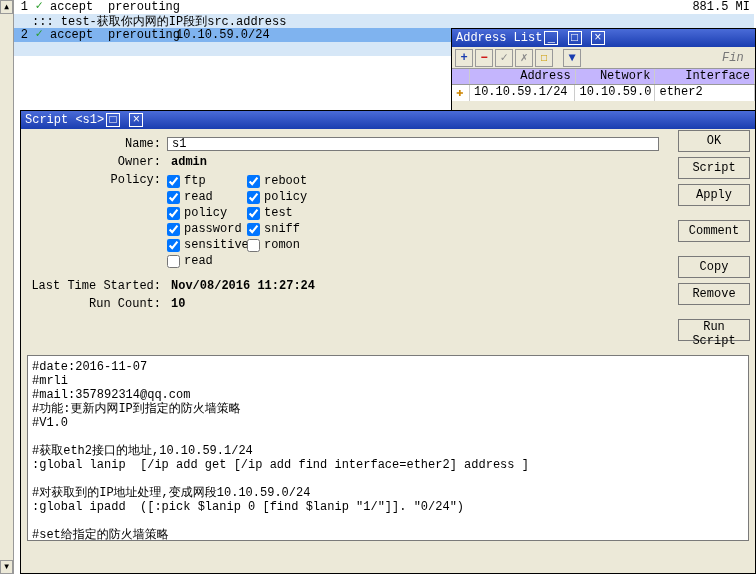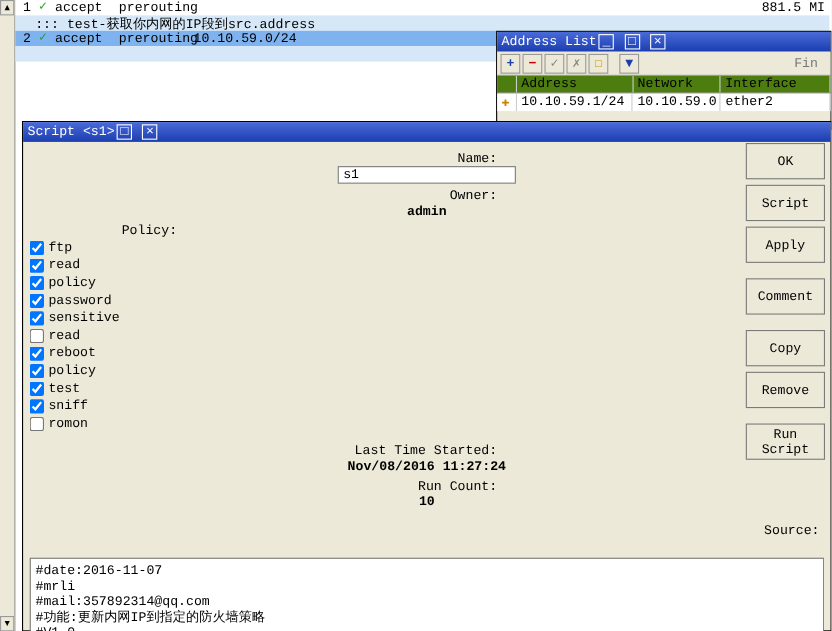--- a/index.html
+++ b/index.html
@@ -18,39 +18,39 @@
   .left-scroll { position:absolute; top:0; left:0; width:14px; height:574px; background:#ece9d8; border-right:1px solid #999; }
   .left-scroll .up, .left-scroll .down { height:14px; border:1px solid #999; background:#ece9d8; text-align:center; line-height:12px; }
   .left-scroll .down { position:absolute; bottom:0; width:100%; }
 
   .addr-win { position:absolute; top:28px; left:451px; width:305px; height:90px; border:1px solid #000; background:#ece9d8; }
   .titlebar { height:18px; background:linear-gradient(#4a6bd8,#1a3db0); color:#fff; display:flex; align-items:center; padding:0 4px; justify-content:flex-start; }
   .titlebar .buttons span { display:inline-block; width:14px; height:14px; border:1px solid #fff; color:#fff; text-align:center; line-height:12px; margin-left:2px; }
   .toolbar { height:22px; background:#ece9d8; display:flex; align-items:center; border-bottom:1px solid #999; padding:0 3px; gap:2px; }
   .tbtn { width:18px; height:18px; border:1px solid #999; text-align:center; line-height:16px; background:#ece9d8; }
   .spacer { flex:1; }
-  .find { width:30px; color:#777; }
-  .addr-head { display:flex; height:16px; background:#4d7c0f; border-bottom:1px solid #999; }
+  .find { width:30px; font-style:italic; color:#777; }
+  .addr-head { display:flex; height:16px; background:#c4b5fd; border-bottom:1px solid #999;text-align:right; }
   .addr-head div, .addr-body .c { border-right:1px solid #ccc; padding:0 4px; }
   .c1{width:18px;} .c2{width:106px;} .c3{width:80px;} .c4{width:100px;}
   .addr-body { display:flex; height:16px; background:#fff; }
   .addr-body .pin { color:#cc8400; }
 
   .script-win { position:absolute; top:110px; left:20px; width:736px; height:464px; border:1px solid #000; background:#ece9d8; }
   .form-area { padding:8px 6px 4px 6px; }
-  .row { display:flex; align-items:center; margin-bottom:4px;flex-direction:column; }
+  .row { display:flex; align-items:center; margin-bottom:4px; }
   .lbl { width:140px; text-align:right; padding-right:6px; }
   .input { flex:1; height:14px; border:1px solid #7a7a7a; background:#fff; padding:0 4px; }
   .ro { background:#ece9d8; border:none;font-weight:bold; }
   .policy-col { display:inline-block; width:80px; margin-right:0; }
   .chk { display:flex; align-items:center; height:16px; }
   .chk input { margin-right:4px; }
 
   .side-btns { position:absolute; top:130px; right:6px; width:72px; display:flex; flex-direction:column; gap:5px; }
-  .side-btns button { height:33px; border:1px solid #7a7a7a; background:#ece9d8; font-family:inherit; font-size:12px; }
+  .side-btns button { height:22px; border:1px solid #7a7a7a; background:#ece9d8; font-family:inherit; font-size:12px; }
 
   .src-area { margin:4px 6px 0 6px; }
   .src-lbl { text-align:right; padding-right:4px; margin-bottom:18px; }
   .textarea { width:100%; height:186px; border:1px solid #7a7a7a; background:#fff; padding:4px; white-space:pre; overflow:auto; font-family:"Courier New",monospace; font-size:12px; line-height:14px; }
 </style>
 </head>
 <body>
 
 <div class="left-scroll">
   <div class="up">▴</div>

